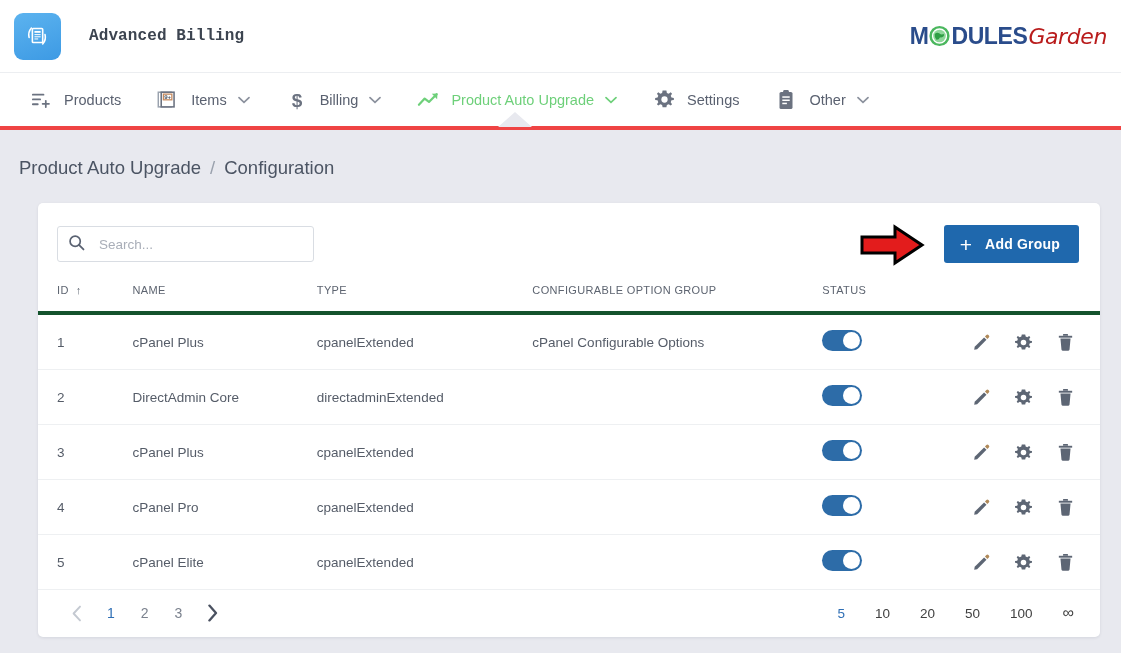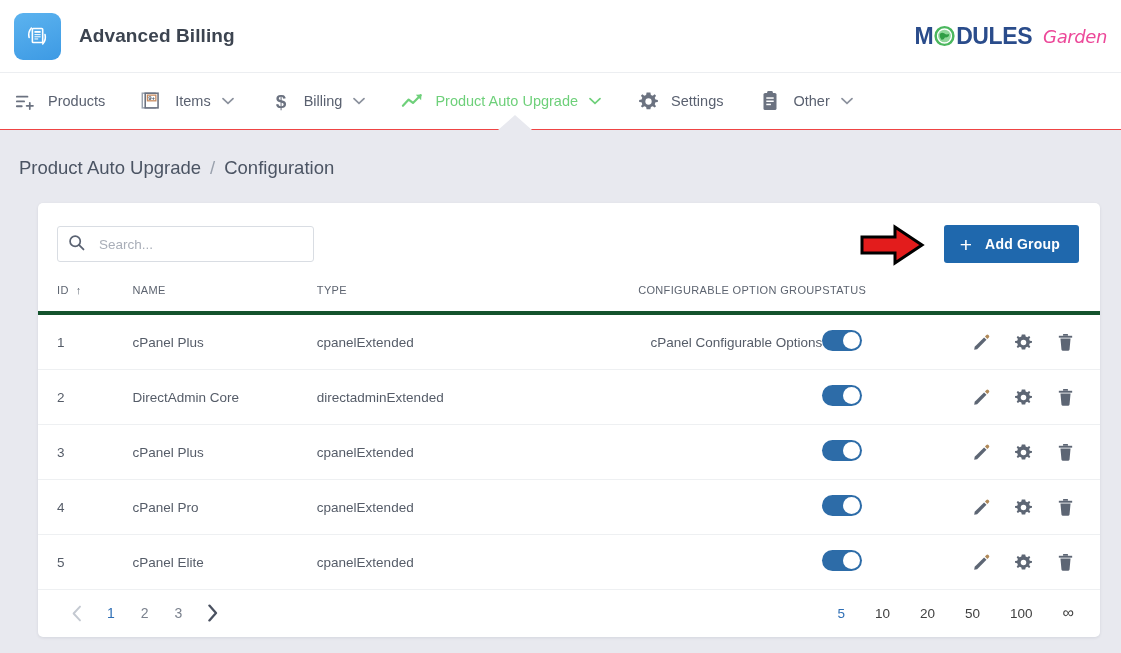--- a/index.html
+++ b/index.html
@@ -29,57 +29,58 @@
     width: 47px;
     height: 47px;
     border-radius: 9px;
     background: linear-gradient(160deg, #5cb3ef 0%, #3d9ae4 100%);
     display: flex;
     align-items: center;
     justify-content: center;
     flex: none;
   }
   .app-title {
-    font-size: 19px;
+    font-size: 16px;
     font-weight: bold;
     color: #3c4450;
-    margin-left: 18px;
+    margin-left: 28px;
     letter-spacing: .1px;
+    font-family: Liberation Mono, monospace;
   }
   .brand-logo {
     position: absolute;
     right: 14px;
     top: 50%;
     transform: translateY(-50%);
     display: flex;
     align-items: center;
     font-weight: bold;
     font-size: 23px;
     letter-spacing: -0.4px;
   }
   .brand-modules { color: #2a4c8b; display: flex; align-items: center; }
   .brand-garden {
-    color: #ec4899;
+    color: #b91c1c;
     font-weight: normal;
     font-style: italic;
     font-family: "DejaVu Sans", sans-serif;
-    font-size: 18px;
-    margin-left: 11px;
+    font-size: 22px;
+    margin-left: 1px;
   }
   .globe-o { margin: 0 1px; display: inline-flex; }
 
   
   .nav {
     height: 58px;
     background: #ffffff;
     border-top: 1px solid #eceef1;
-    border-bottom: 1px solid #ef4444;
-    display: flex;
-    align-items: center;
-    padding-left: 12px;
+    border-bottom: 4px solid #ef4444;
+    display: flex;
+    align-items: center;
+    padding-left: 28px;
     box-sizing: border-box;
     position: relative;
   }
   .nav-item {
     display: flex;
     align-items: center;
     height: 100%;
     padding: 0 0 0 0;
     margin-right: 0;
     font-size: 14.5px;
@@ -189,21 +190,21 @@
   tbody td {
     font-size: 13.5px;
     color: #555c68;
     padding: 15px 0;
     border-bottom: 1px solid #eef0f2;
     vertical-align: middle;
   }
   .col-id { width: 78px; padding-left: 19px !important; }
   .col-name { width: 190px; }
   .col-type { width: 220px; }
-  .col-cog  { width: 300px; text-align: right; }
+  .col-cog  { width: 300px; }
   .col-status { width: 155px; }
   .col-actions { text-align: right; padding-right: 26px !important; }
   .sort-arrow { margin-left: 7px; font-size: 11px; }
 
   .toggle {
     width: 40px; height: 21px;
     background: #2d6ca8;
     border-radius: 11px;
     position: relative;
     display: inline-block;

